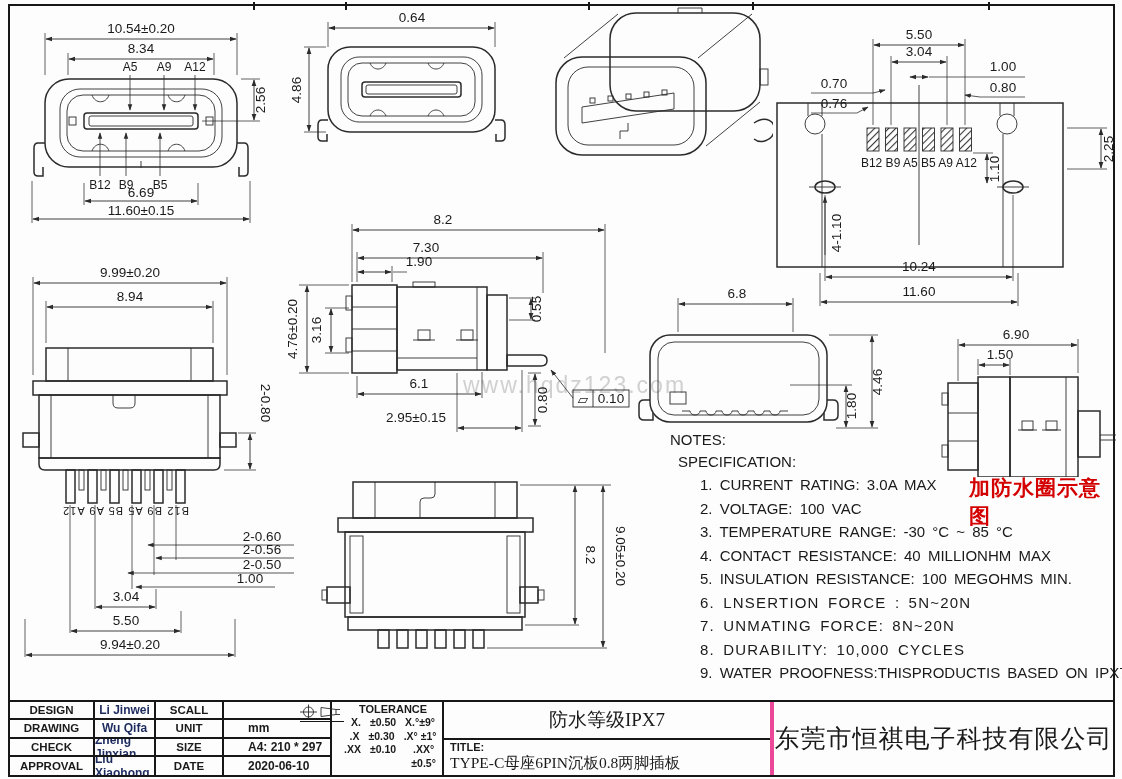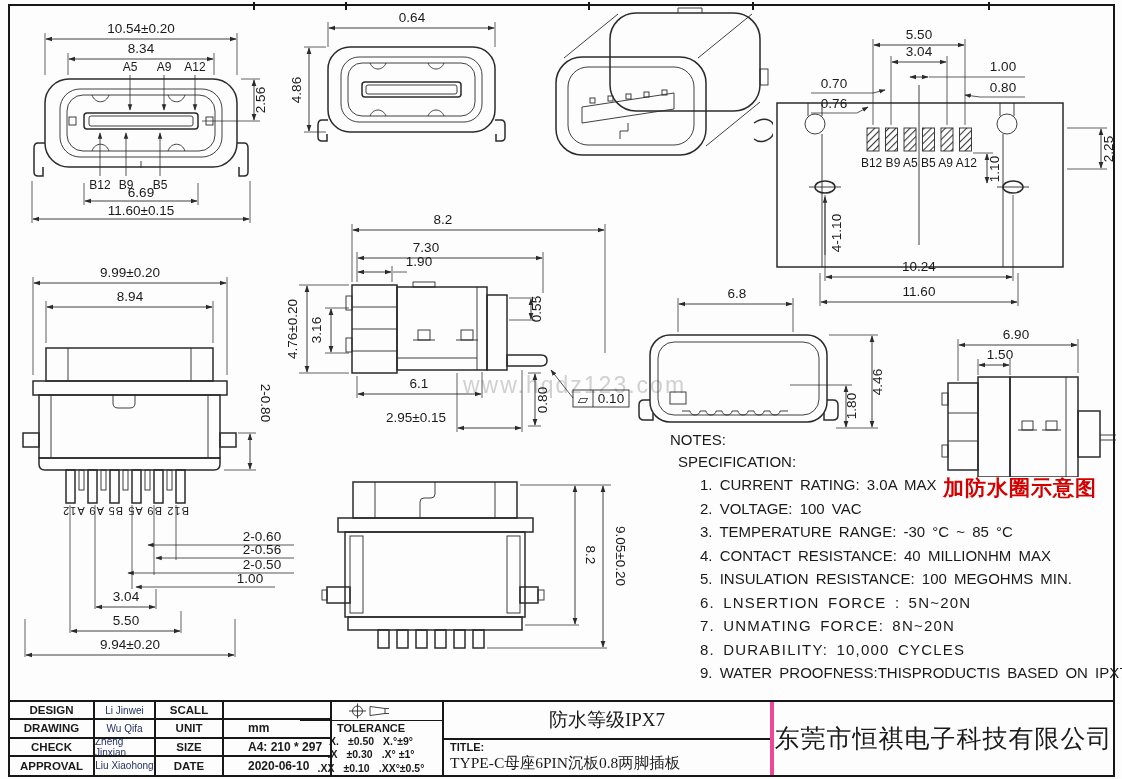--- a/index.html
+++ b/index.html
@@ -13,41 +13,41 @@
   svg text.small{font-size:11px}
   svg text.pinlbl{font-size:12px}
   .body2{fill:none;stroke:#2b2b2b;stroke-width:1.5}
   .thin{fill:none;stroke:#2b2b2b;stroke-width:0.9}
   .dim{stroke:#2b2b2b;stroke-width:0.9;fill:none}
   .ext{stroke:#2b2b2b;stroke-width:0.75;fill:none}
   .ldr{stroke:#2b2b2b;stroke-width:0.8;fill:none}
   .pad{stroke:#2b2b2b;stroke-width:0.9}
   #watermark{position:absolute;left:463px;top:372px;font-size:23px;color:#c9c9c9;
              letter-spacing:2px;opacity:.85}
-  #red-caption{position:absolute;left:943px;top:474px;font-size:21px;font-weight:bold;
+  #red-caption{position:absolute;left:969px;top:474px;font-size:21px;font-weight:bold;
                color:#d40000;letter-spacing:1px;font-family:"Liberation Serif",serif}
   #notes{position:absolute;left:658px;top:429px;width:462px}
   #notes .nh{margin:2px 0 0 12px;font-size:15px}
   #notes .ns{margin:5px 0 3px 20px;font-size:15px}
   #notes ol{margin:3px 0 0 42px;padding:0;list-style:none}
   #notes li{font-size:15px;line-height:23.5px;word-spacing:3px;white-space:nowrap}
   #notes li:nth-child(6),#notes li:nth-child(7),#notes li:nth-child(8){letter-spacing:1.2px}
   
   #tblock{position:absolute;left:8px;top:700px;width:1107px;height:77px;
           border:2.5px solid #171717;border-bottom-width:2.5px;display:flex;background:transparent}
   .tb-table{width:290px;display:grid;grid-template-columns:85px 61px 68px 108px;
             grid-template-rows:repeat(4,1fr)}
   .tb-table>div{border-right:2px solid #171717;border-bottom:2px solid #171717;
                 display:flex;align-items:center;justify-content:center;overflow:hidden}
   .tb-table>div.lastrow{border-bottom:none}
   .c-label{font-weight:bold;font-size:11.5px}
-  .c-name{font-weight:normal;font-size:10px;color:#1c2a5e}
+  .c-name{font-weight:bold;font-size:12px;color:#1c2a5e}
   .c-key{font-weight:bold;font-size:11.5px}
   .c-val{font-weight:bold;font-size:12px;justify-content:flex-start !important;padding-left:24px}
-  .tb-tol{width:144px;border-right:2px solid #171717;display:flex;flex-direction:column}
+  .tb-tol{width:144px;border-right:2px solid #171717;display:flex;flex-direction:row}
   .tol-sym{height:20px;border-bottom:1.5px solid #171717;display:flex;align-items:center;justify-content:center}
   .tol-body{flex:1;text-align:center;padding-top:1px}
   .tol-head{font-weight:bold;font-size:11px;line-height:13px}
   .tol-row{display:flex;justify-content:center;gap:9px;font-weight:bold;font-size:10.5px;line-height:13.5px}
   .tb-mid{width:330px;border-right:4px solid #ec4899;display:flex;flex-direction:column}
   .mid-top{height:39px;border-bottom:2px solid #171717;display:flex;align-items:center;
            justify-content:center;font-size:19px;font-family:"Liberation Serif",serif}
   .mid-bot{flex:1;padding:1px 6px}
   .title-label{font-weight:bold;font-size:11px;display:block}
   .title-text{font-size:15.5px;font-family:"Liberation Serif",serif;display:block;margin-top:0px}

